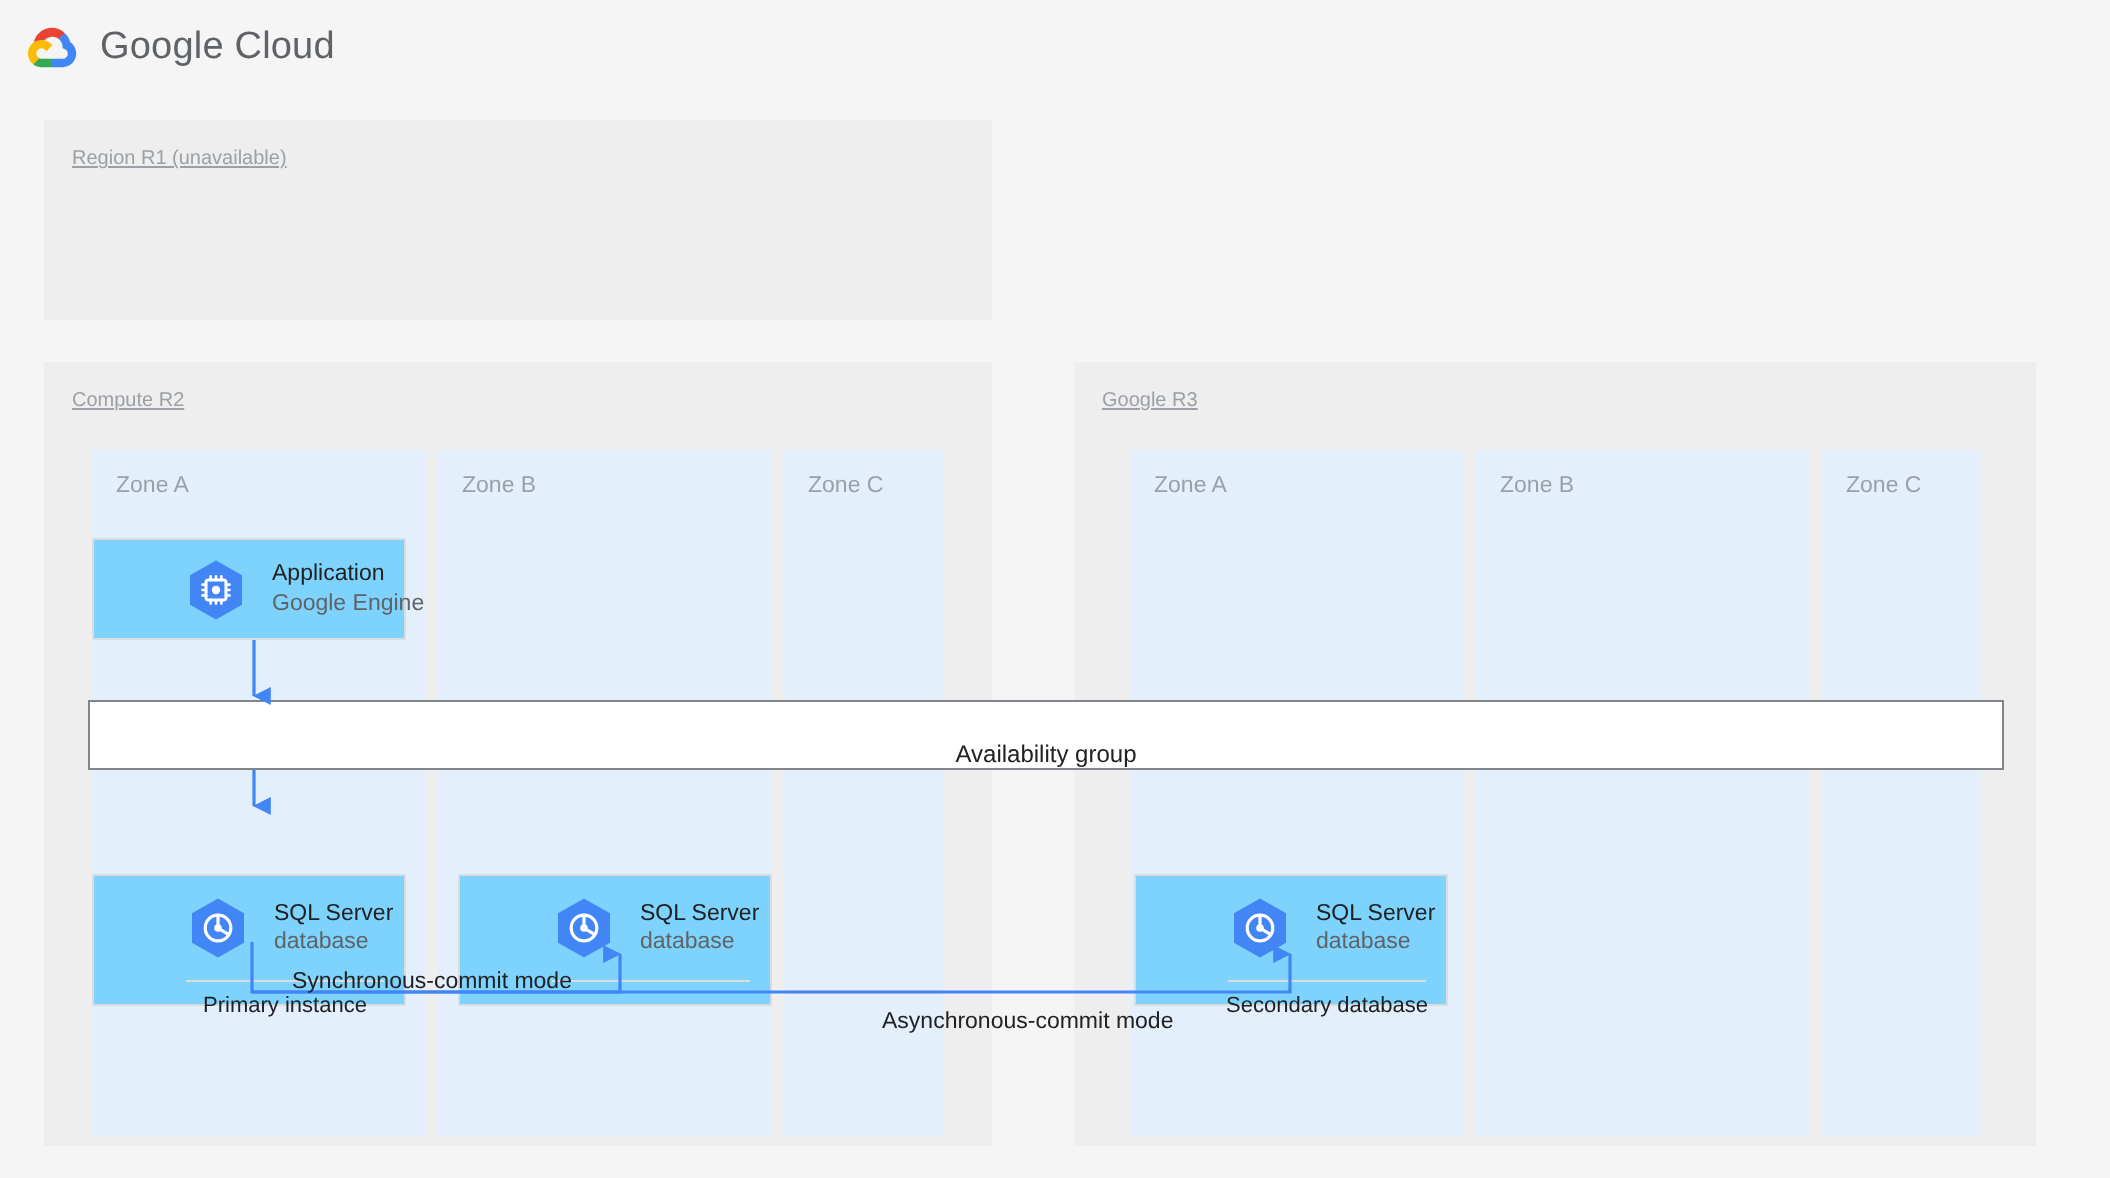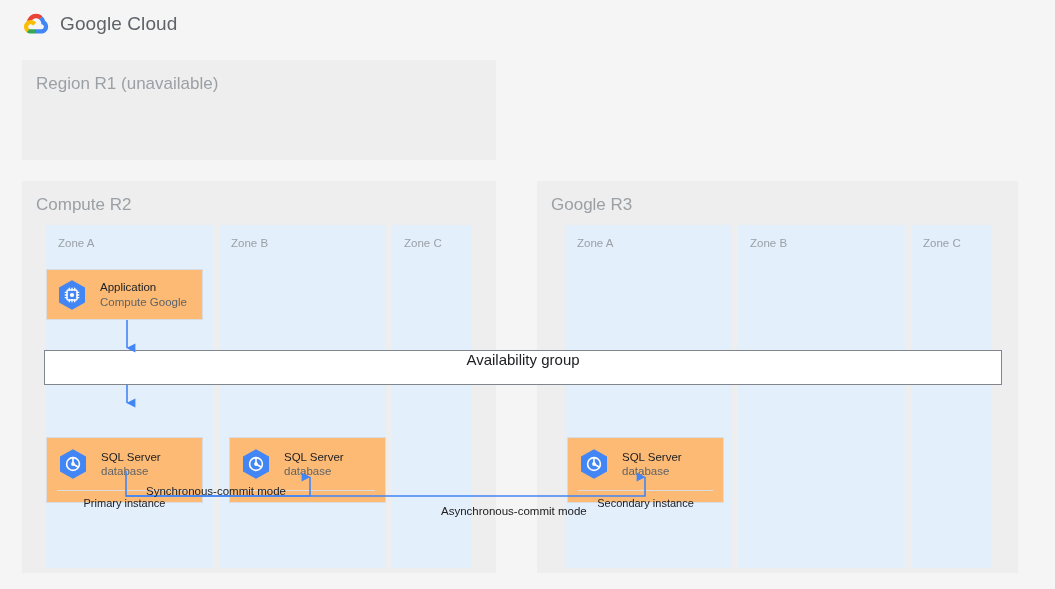--- a/index.html
+++ b/index.html
@@ -16,21 +16,21 @@
     color: #3c4043;
   }
 
   
   .header {
     position: absolute;
     left: 0; top: 0;
     width: 1055px; height: 48px;
     display: flex;
     align-items: center;
-    padding-left: 24px;
+    padding-left: 14px;
     box-sizing: border-box;
     text-align: center;
   }
   .gc-logo {
     width: 26px; height: 26px;
     flex: 0 0 auto;
     display: block;
   }
   .gc-wordmark {
     font-size: 19px;
@@ -42,23 +42,24 @@
 
   
   .region {
     position: absolute;
     background: #eeeeee;
     box-sizing: border-box;
   }
   .region-label {
     position: absolute;
     left: 14px; top: 14px;
-    font-size: 17px;
+    font-size: 10px;
     color: #9aa0a6;
     white-space: nowrap;
+    text-decoration: underline;
   }
   .zone {
     position: absolute;
     background: #e3effb;
     box-sizing: border-box;
   }
   .zone-label {
     position: absolute;
     left: 12px; top: 12px;
     font-size: 11.5px;
@@ -70,24 +71,25 @@
   #region-r1 { left: 22px; top: 60px; width: 474px; height: 100px; }
 
   
   #region-r2 { left: 22px; top: 181px; width: 474px; height: 392px; }
   
   #region-r3 { left: 537px; top: 181px; width: 481px; height: 392px; }
 
   
   .card {
     position: absolute;
-    background: #fdba74;
+    background: #7dd3fc;
     border: 1px solid #dadce0;
     box-sizing: border-box;
     z-index: 4;
+    padding-left: 36px;
   }
   .card-top {
     display: flex;
     align-items: center;
     padding: 10px 10px 10px 10px;
     box-sizing: border-box;
   }
   .card-icon {
     width: 32px; height: 32px;
     flex: 0 0 auto;
@@ -132,23 +134,23 @@
 
   
   #availability-group {
     position: absolute;
     left: 44px; top: 350px;
     width: 958px; height: 35px;
     background: #ffffff;
     border: 1px solid #80868b;
     box-sizing: border-box;
     display: flex;
-    align-items: flex-start;
+    align-items: flex-end;
     justify-content: center;
-    font-size: 15px;
+    font-size: 12px;
     color: #202124;
     z-index: 5;
   }
 
   
   .connector-layer {
     position: absolute;
     left: 0; top: 0;
     width: 1055px; height: 589px;
     z-index: 6;
@@ -251,21 +253,21 @@
         <line x1="9.2" y1="13.3" x2="11" y2="13.3"></line>
         <line x1="9.2" y1="16" x2="11" y2="16"></line>
         <line x1="9.2" y1="18.7" x2="11" y2="18.7"></line>
         <line x1="21" y1="13.3" x2="22.8" y2="13.3"></line>
         <line x1="21" y1="16" x2="22.8" y2="16"></line>
         <line x1="21" y1="18.7" x2="22.8" y2="18.7"></line>
       </g>
     </svg>
     <div class="card-text">
       <div class="card-title">Application</div>
-      <div class="card-sub">Compute Google</div>
+      <div class="card-sub">Google Engine</div>
     </div>
   </div>
 </div>
 
 <div class="card db-card" id="card-db-primary">
   <div class="card-top">
     <svg class="card-icon" viewBox="0 0 32 32">
       <path d="M16 1.2 L29 8.6 L29 23.4 L16 30.8 L3 23.4 L3 8.6 Z" fill="#4285f4"></path>
       <circle cx="16" cy="16" r="6.4" fill="none" stroke="#ffffff" stroke-width="1.6"></circle>
       <path d="M16 9.6 L16 16 L20.6 18.8" fill="none" stroke="#ffffff" stroke-width="1.6" stroke-linecap="round"></path>
@@ -303,14 +305,14 @@
       <circle cx="16" cy="16" r="6.4" fill="none" stroke="#ffffff" stroke-width="1.6"></circle>
       <path d="M16 9.6 L16 16 L20.6 18.8" fill="none" stroke="#ffffff" stroke-width="1.6" stroke-linecap="round"></path>
       <circle cx="16" cy="16" r="1.9" fill="#ffffff"></circle>
     </svg>
     <div class="card-text">
       <div class="card-title">SQL Server</div>
       <div class="card-sub">database</div>
     </div>
   </div>
   <div class="card-divider"></div>
-  <div class="card-footer">Secondary instance</div>
+  <div class="card-footer">Secondary database</div>
 </div>
 
 </body></html>

